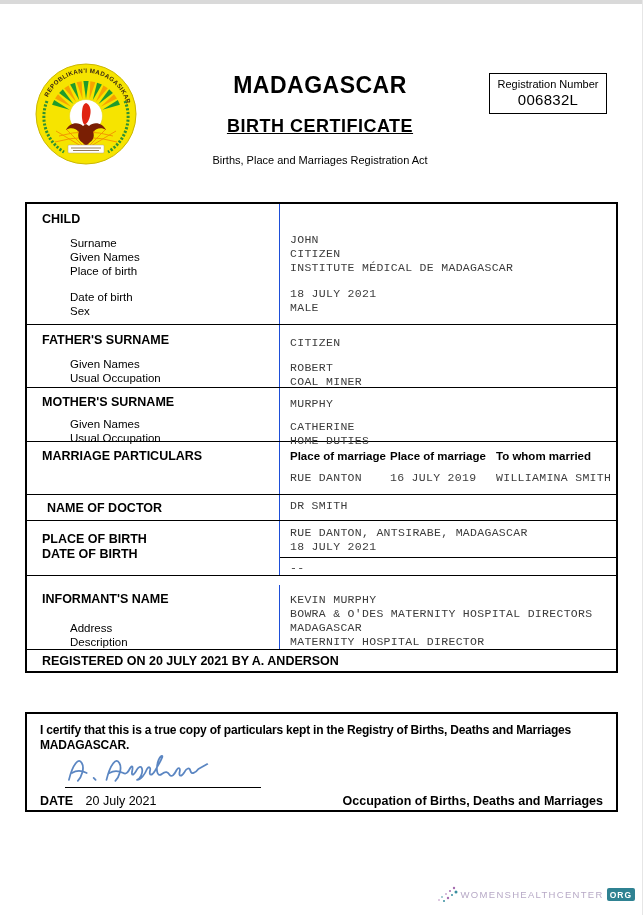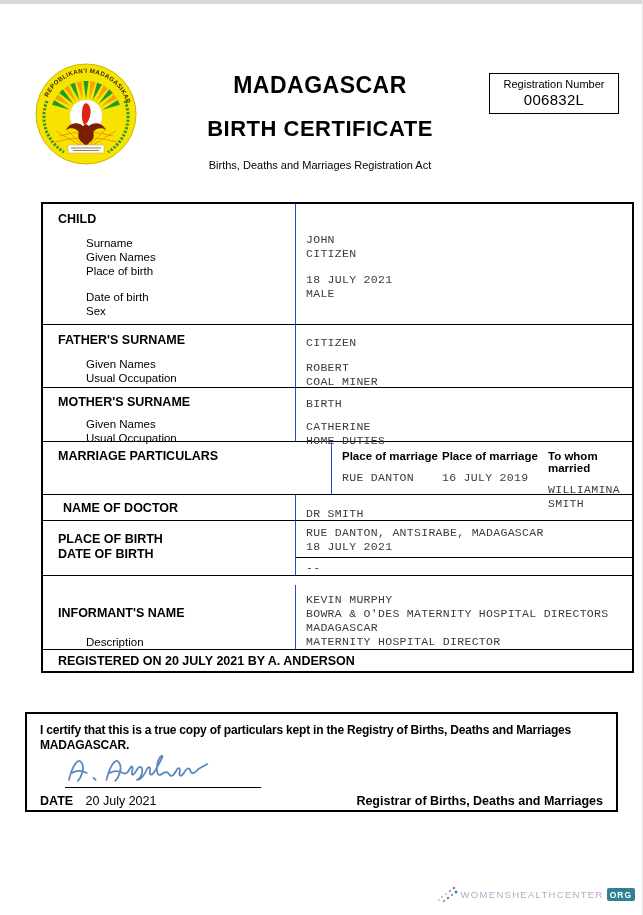--- a/index.html
+++ b/index.html
@@ -8,47 +8,47 @@
     position:relative; width:643px; height:915px; background:#fff; overflow:hidden;
     font-family:"Liberation Sans","DejaVu Sans",sans-serif; color:#000;
     border-right:1px solid #e6e6e6;
   }
   .top-strip { position:absolute; top:0; left:0; right:0; height:4px; background:#d9d9d9; }
 
   
   .emblem { position:absolute; left:33px; top:57px; width:106px; height:110px; }
   .titles { position:absolute; left:150px; top:72px; width:340px; text-align:center; }
   .title-1 { font-size:23px; font-weight:bold; letter-spacing:0.5px; }
-  .title-2 { font-size:22px; font-weight:bold; letter-spacing:0.5px; margin-top:17px; }
+  .title-2 { font-size:18px; font-weight:bold; letter-spacing:0.5px; margin-top:17px;text-decoration:underline; }
   .subtitle { font-size:11px; margin-top:17px; }
   .regbox {
-    position:absolute; left:489px; top:73px; width:130px; height:41px;
+    position:absolute; left:489px; top:73px; width:118px; height:41px;
     border:1.5px solid #000; text-align:center; padding-top:4px;
   }
   .regbox-label { font-size:11px; }
   .regbox-value { font-size:15px; margin-top:1px; letter-spacing:0.3px; }
 
   
-  .main-table { position:absolute; left:41px; top:202px; width:593px; border:2px solid #000; background:#fff; }
+  .main-table { position:absolute; left:25px; top:202px; width:593px; border:2px solid #000; background:#fff; }
   .row { display:flex; border-top:1px solid #000; }
   .row:first-child { border-top:none; }
   .cell-l { width:252px; flex:none; }
   .cell-r { flex:1; border-left:1px solid #1d4ed8; padding-left:10px; }
   .cell-r.no-pad { padding-left:0; }
 
   .sec-title { font-weight:bold; font-size:12.5px; padding:8px 0 0 15px; line-height:15px; }
   .sub-label { font-size:11.5px; padding-left:43px; line-height:14px; }
   .mono {
     font-family:"Liberation Mono","DejaVu Sans Mono",monospace;
     font-size:11.5px; line-height:14px; color:#3c3c3c; letter-spacing:0.3px;
   }
   .r-child    { height:120px; }
   .r-father   { height:63px; }
   .r-mother   { height:54px; }
-  .r-marriage { height:53px;gap:36px; }
+  .r-marriage { height:53px; }
   .r-doctor   { height:26px; }
   .r-birth    { height:55px; }
   .r-informant{ height:74px;align-items:flex-end; }
   .r-registered { height:22px; }
 
   .lbl-group { margin-top:9px; }
   .lbl-gap   { margin-top:12px; }
   .vg-child-1 { margin-top:29px; }
   .vg-child-2 { margin-top:12px; }
   .v-top { margin-top:11px; }
@@ -57,21 +57,21 @@
   .vg-pair-sm { margin-top:9px; }
   .sec-title.tight { padding-top:7px; }
   .lbl-group.tight { margin-top:7px; }
 
   .marriage-grid { display:flex; padding-top:8px; }
   .mcol1 { width:100px; } .mcol2 { width:106px; } .mcol3 { flex:1; }
   .mhead { font-weight:bold; font-size:11.5px; }
   .mval  { margin-top:9px; }
 
   .doctor-title { padding:6px 0 0 20px; }
-  .doctor-val { margin-top:12px; }
+  .doctor-val { margin-top:4px; }
 
   .birth-titles { padding:11px 0 0 15px; }
   .birth-title-line { font-weight:bold; font-size:12.5px; line-height:15px; }
   .birth-line { padding-left:10px; }
   .birth-place { margin-top:5px; }
   .birth-div { margin-top:3px; border-top:1px solid #000; }
   .birth-note { margin-top:3px; }
 
   .inf-title { padding-top:8px; }
   .inf-labels { margin-top:14px; }
@@ -156,21 +156,21 @@
         <path id="emblem-arc" d="M13,45 A42,42 0 0 1 93,45" fill="none"></path>
       </defs>
     <text font-size="6.2" font-weight="bold" fill="#3b2a10" letter-spacing="0.4" font-family="Liberation Sans, DejaVu Sans, sans-serif">
       <textPath href="#emblem-arc" startOffset="5%">REPOBLIKAN'I MADAGASIKARA</textPath>
     </text>
   </svg>
 
   <div class="titles">
     <div class="title-1">MADAGASCAR</div>
     <div class="title-2">BIRTH CERTIFICATE</div>
-    <div class="subtitle">Births, Deaths and Marriages Registration Act</div>
+    <div class="subtitle">Births, Place and Marriages Registration Act</div>
   </div>
 
   <div class="regbox">
     <div class="regbox-label">Registration Number</div>
     <div class="regbox-value">006832L</div>
   </div>
 
   <div class="main-table">
 
     <div class="row r-child">
@@ -183,20 +183,21 @@
         </div>
         <div class="lbl-group lbl-gap">
           <div class="sub-label">Date of birth</div>
           <div class="sub-label">Sex</div>
         </div>
       </div>
       <div class="cell-r">
         <div class="vg-child-1">
           <div class="mono">JOHN</div>
           <div class="mono">CITIZEN</div>
+          <div class="mono">INSTITUTE MÉDICAL DE MADAGASCAR</div>
         </div>
         <div class="vg-child-2">
           <div class="mono">18 JULY 2021</div>
           <div class="mono">MALE</div>
         </div>
       </div>
     </div>
 
     <div class="row r-father">
       <div class="cell-l">
@@ -217,21 +218,21 @@
 
     <div class="row r-mother">
       <div class="cell-l">
         <div class="sec-title tight">MOTHER'S SURNAME</div>
         <div class="lbl-group tight">
           <div class="sub-label">Given Names</div>
           <div class="sub-label">Usual Occupation</div>
         </div>
       </div>
       <div class="cell-r">
-        <div class="mono v-top-sm">BIRTH</div>
+        <div class="mono v-top-sm">MURPHY</div>
         <div class="vg-pair-sm">
           <div class="mono">CATHERINE</div>
           <div class="mono">HOME DUTIES</div>
         </div>
       </div>
     </div>
 
     <div class="row r-marriage">
       <div class="cell-l">
         <div class="sec-title tight">MARRIAGE PARTICULARS</div>
@@ -275,20 +276,21 @@
         <div class="mono birth-line">18 JULY 2021</div>
         <div class="birth-div"></div>
         <div class="mono birth-line birth-note">--</div>
       </div>
     </div>
 
     <div class="row r-informant">
       <div class="cell-l">
         <div class="sec-title inf-title">INFORMANT'S NAME</div>
         <div class="inf-labels">
+          <div class="sub-label">Address</div>
           <div class="sub-label">Description</div>
         </div>
       </div>
       <div class="cell-r">
         <div class="inf-vals">
           <div class="mono">KEVIN MURPHY</div>
           <div class="mono">BOWRA &amp; O'DES MATERNITY HOSPITAL DIRECTORS</div>
           <div class="mono">MADAGASCAR</div>
           <div class="mono">MATERNITY HOSPITAL DIRECTOR</div>
         </div>
@@ -312,21 +314,21 @@
         <path d="M47,21 C52,18 57,19 61,21 C64,23 66,20 68,16 C70,13 71,14 70,19 C69,24 71,24 74,19 C76,15 79,13 80,17 C81,21 78,27 75,28 C79,28 83,22 85,17 C87,14 89,15 88,19 C87,24 90,24 93,19 C95,15 98,11 100,6 C102,2 98,3 96,10 C94,17 95,26 100,22 C104,19 106,20 108,23 C110,26 113,22 115,18 C117,15 119,16 118,20 C117,25 120,25 123,20 C125,16 128,15 129,19 C130,23 134,21 137,17 L146,12"></path>
       </g>
     </svg>
     <div class="sig-line"></div>
 
     <div class="cert-bottom">
       <div class="date-wrap">
         <span class="date-label">DATE</span>
         <span class="date-value">20 July 2021</span>
       </div>
-      <div class="registrar">Registrar of Births, Deaths and Marriages</div>
+      <div class="registrar">Occupation of Births, Deaths and Marriages</div>
     </div>
   </div>
 
   <div class="brand">
     <svg class="brand-icon" viewBox="0 0 26 20" aria-hidden="true">
       <circle cx="20" cy="4" r="1.2" fill="#a56cb0"></circle>
       <circle cx="16" cy="7" r="1" fill="#a56cb0"></circle>
       <circle cx="22" cy="8" r="1.5" fill="#3a8fa0"></circle>
       <circle cx="12" cy="10" r="0.8" fill="#a56cb0"></circle>
       <circle cx="18" cy="11" r="1" fill="#3a8fa0"></circle>

